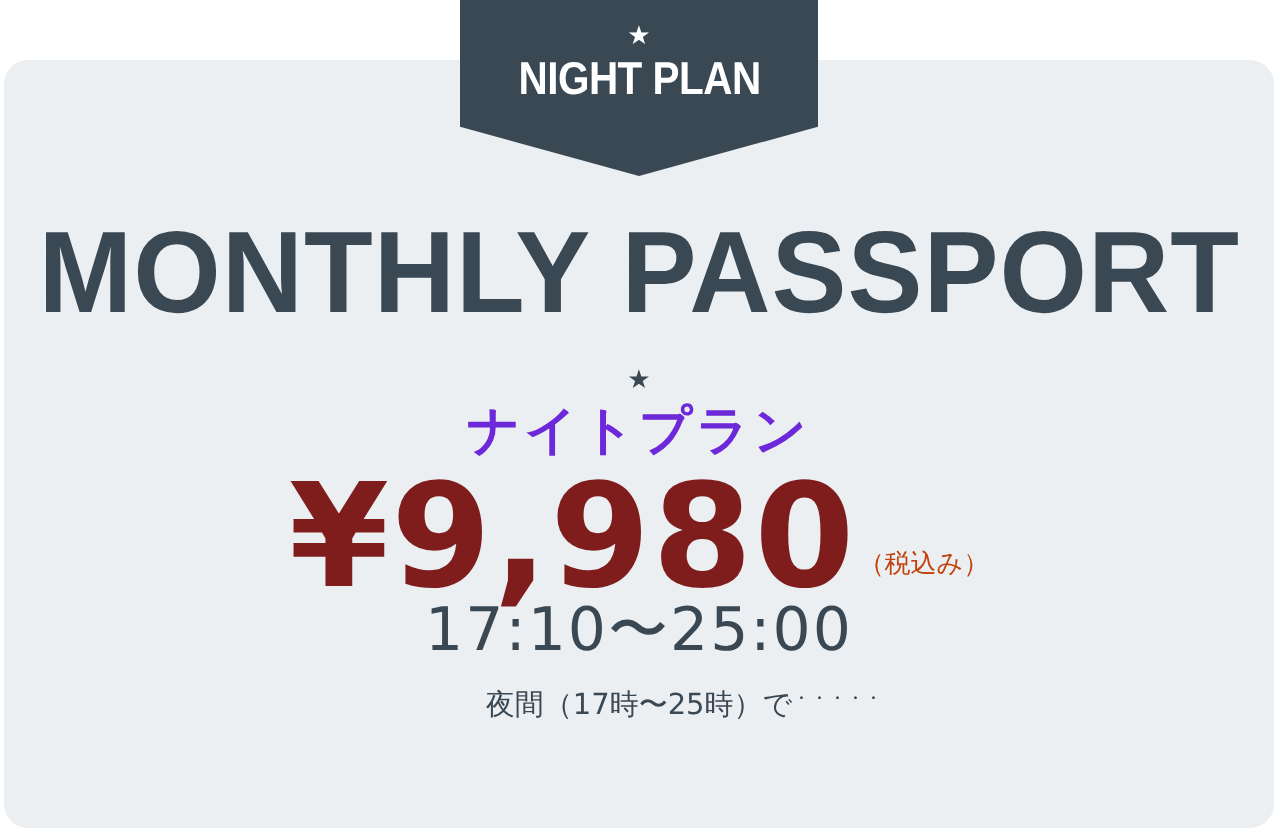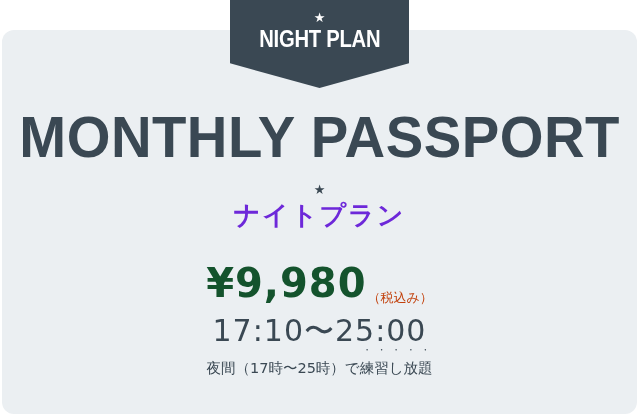--- a/index.html
+++ b/index.html
@@ -115,27 +115,26 @@
   }
 
   .price-row {
     margin-top: 8px;
     display: flex;
     align-items: flex-end;
     justify-content: center;
     white-space: nowrap;
   }
   .price-main {
-    color: #14532d;
-    font-family: "DejaVu Sans", "Liberation Sans", sans-serif;
-    font-weight: 700;
-    font-size: 40px;
+    color: #7f1d1d;
+    font-family: "DejaVu Sans", "Liberation Sans", sans-serif;
+    font-weight: 700;
+    font-size: 72px;
     line-height: 58px;
     letter-spacing: 1px;
-    margin-top: 15px;
   }
   .price-tax {
     color: #c2410c;
     font-family: "DejaVu Sans", "Liberation Sans", sans-serif;
     font-weight: 400;
     font-size: 13px;
     line-height: 15px;
     padding-bottom: 7px;
     margin-left: 1px;
   }
@@ -201,21 +200,21 @@
     <div class="time-range">17:10〜25:00</div>
 
     <div class="note-line">
       <span>夜間（17時〜25時）で</span>
         <span class="emphasis-wrap"><span class="emphasis-dots">
             <span>・</span>
             <span>・</span>
             <span>・</span>
             <span>・</span>
             <span>・</span>
-          </span><span>練習し放題</span></span>
+          </span></span>
     </div>
 
   </div>
 </div>
 
 <div class="ribbon">
   <div class="ribbon-shape"></div>
   <div class="ribbon-inner">
     <div class="ribbon-star">★</div>
     <div class="ribbon-label">NIGHT PLAN</div>

